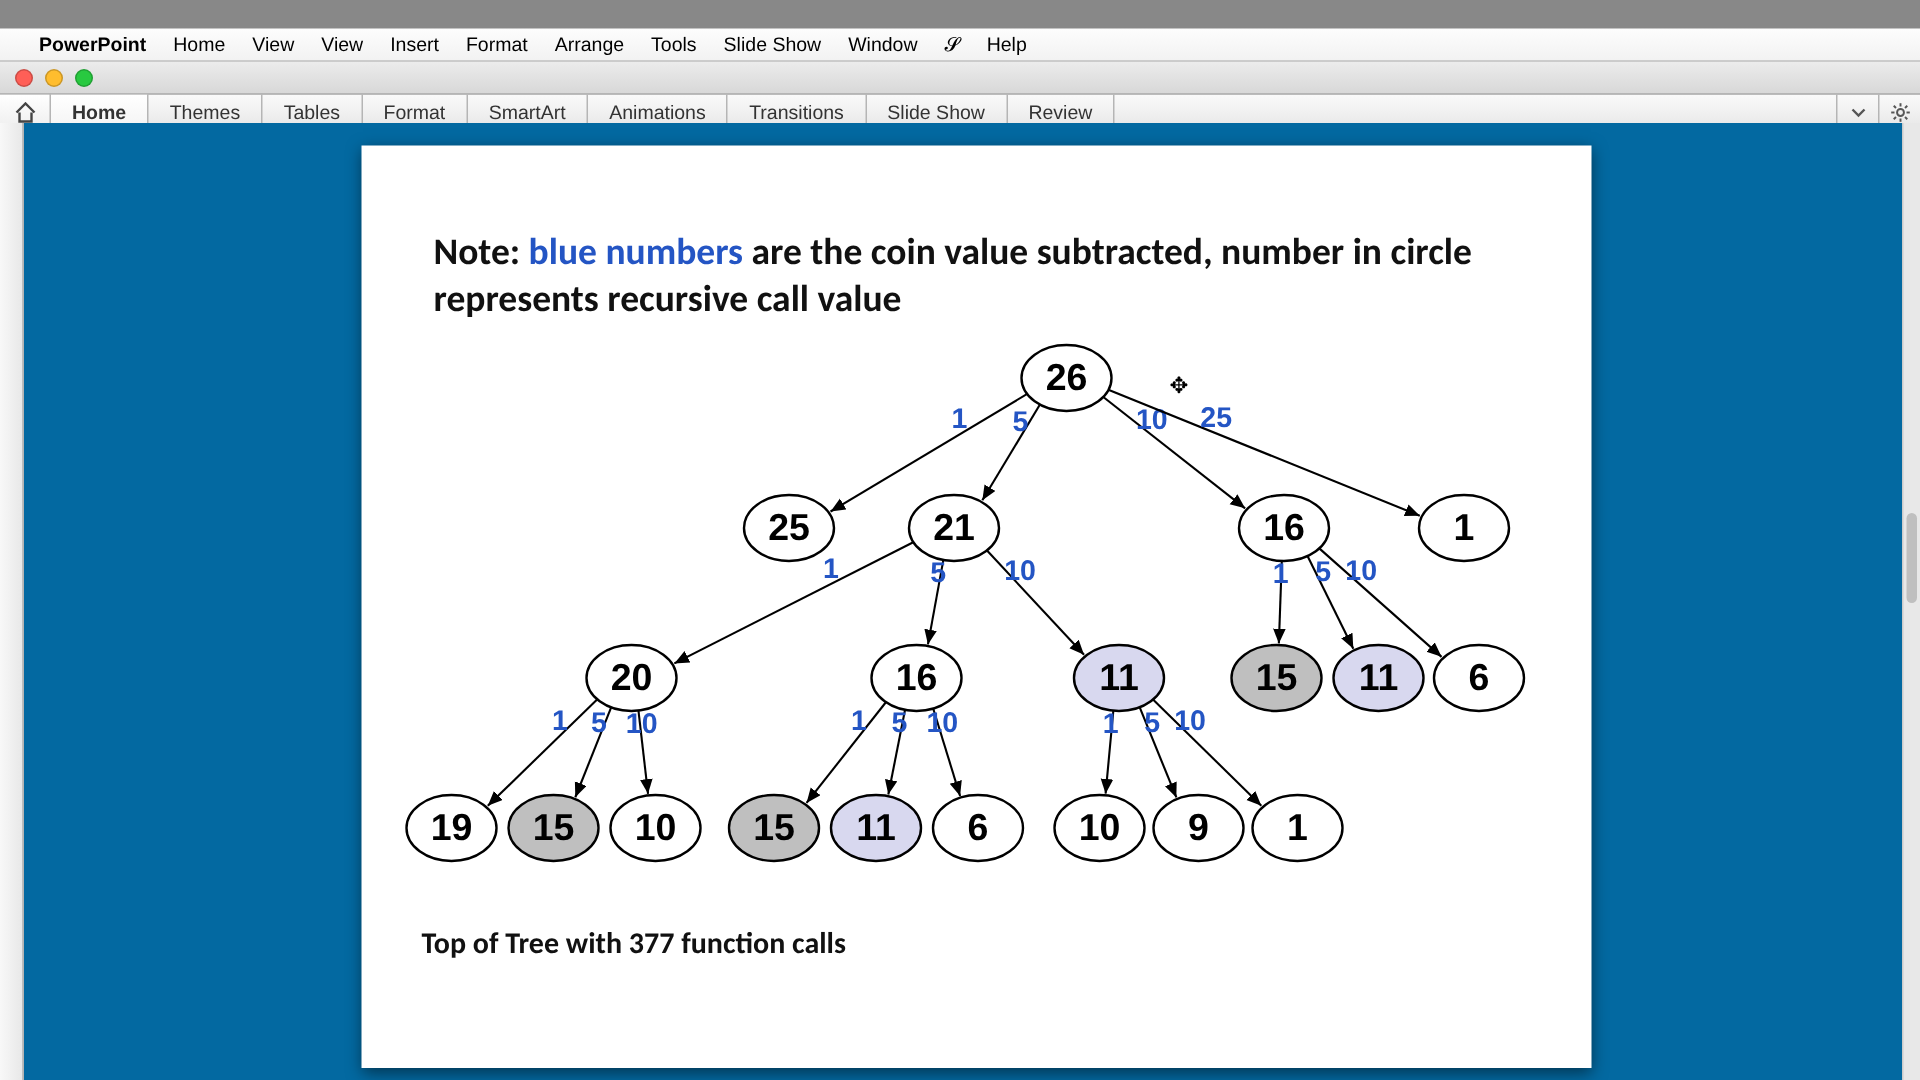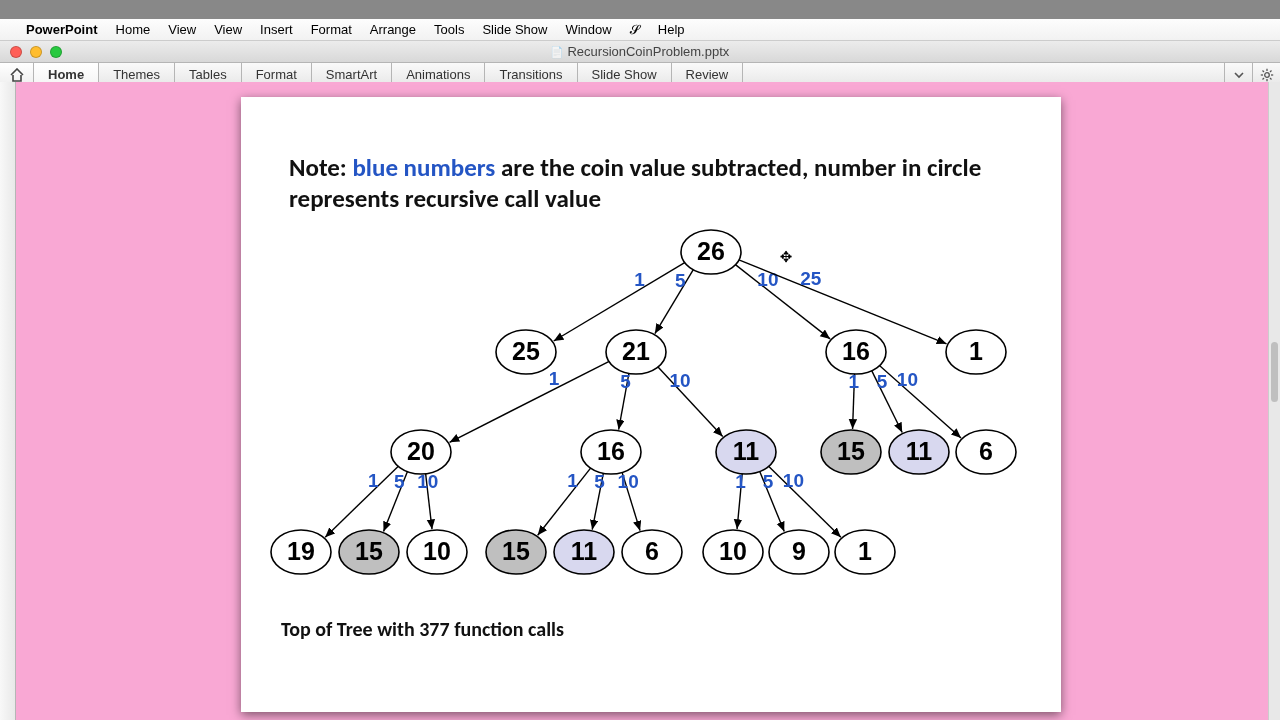--- a/index.html
+++ b/index.html
@@ -85,21 +85,21 @@
     background:#9aa0a6;
     display:flex;
   }
   .vruler{
     width:16px;
     background:linear-gradient(90deg,#f8f8f8,#e8e8e8);
     border-right:1px solid #b5b5b5;
   }
   .canvaswrap{
     flex:1;
-    background:#f9a8d4;
+    background:#0369a1;
     overflow:hidden;
     position:relative;
     text-decoration:underline;
   }
   .slide{
     position:absolute;
     left:225px; top:15px;
     width:820px; height:615px;
     background:#fff;
     box-shadow:0 3px 10px rgba(0,0,0,.5);
@@ -141,21 +141,20 @@
   <span style="font-family:sans-serif;">𝓢</span>
   <span>Help</span>
 </div>
 
 <div class="titlebar">
   <div class="traffic">
     <div class="tl-close"></div>
     <div class="tl-min"></div>
     <div class="tl-zoom"></div>
   </div>
-  <div class="doc-title">RecursionCoinProblem.pptx</div>
 </div>
 
 <div class="ribbon">
   <div class="homebtn">
     <svg width="16" height="14" viewBox="0 0 16 14">
         <path d="M2 7 L8 1 L14 7 M4 7 V13 H12 V7" fill="none" stroke="#444" stroke-width="1.6"></path>
       </svg>
   </div>
   <div class="tab active">Home</div>
   <div class="tab">Themes</div>

